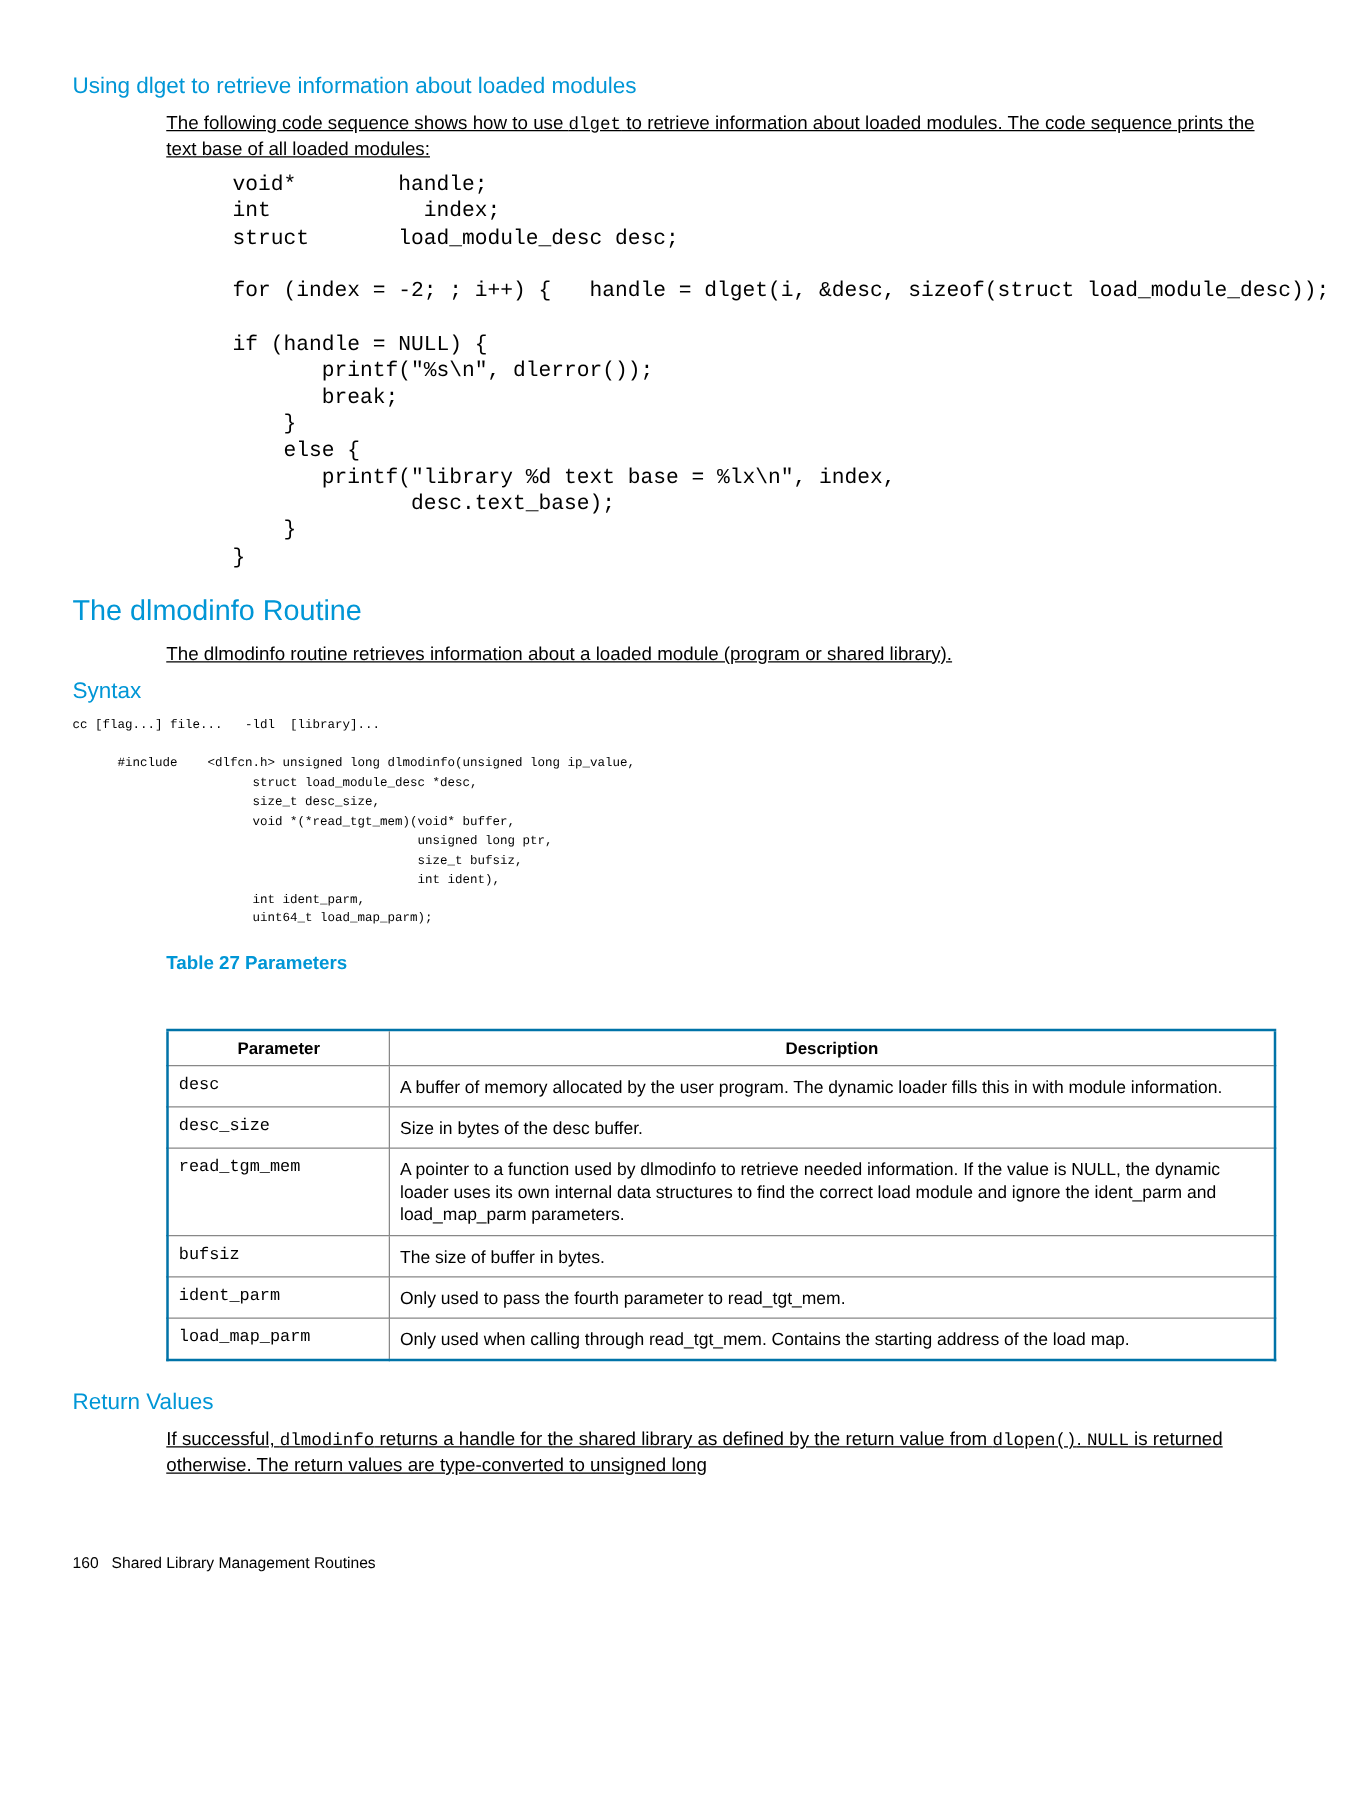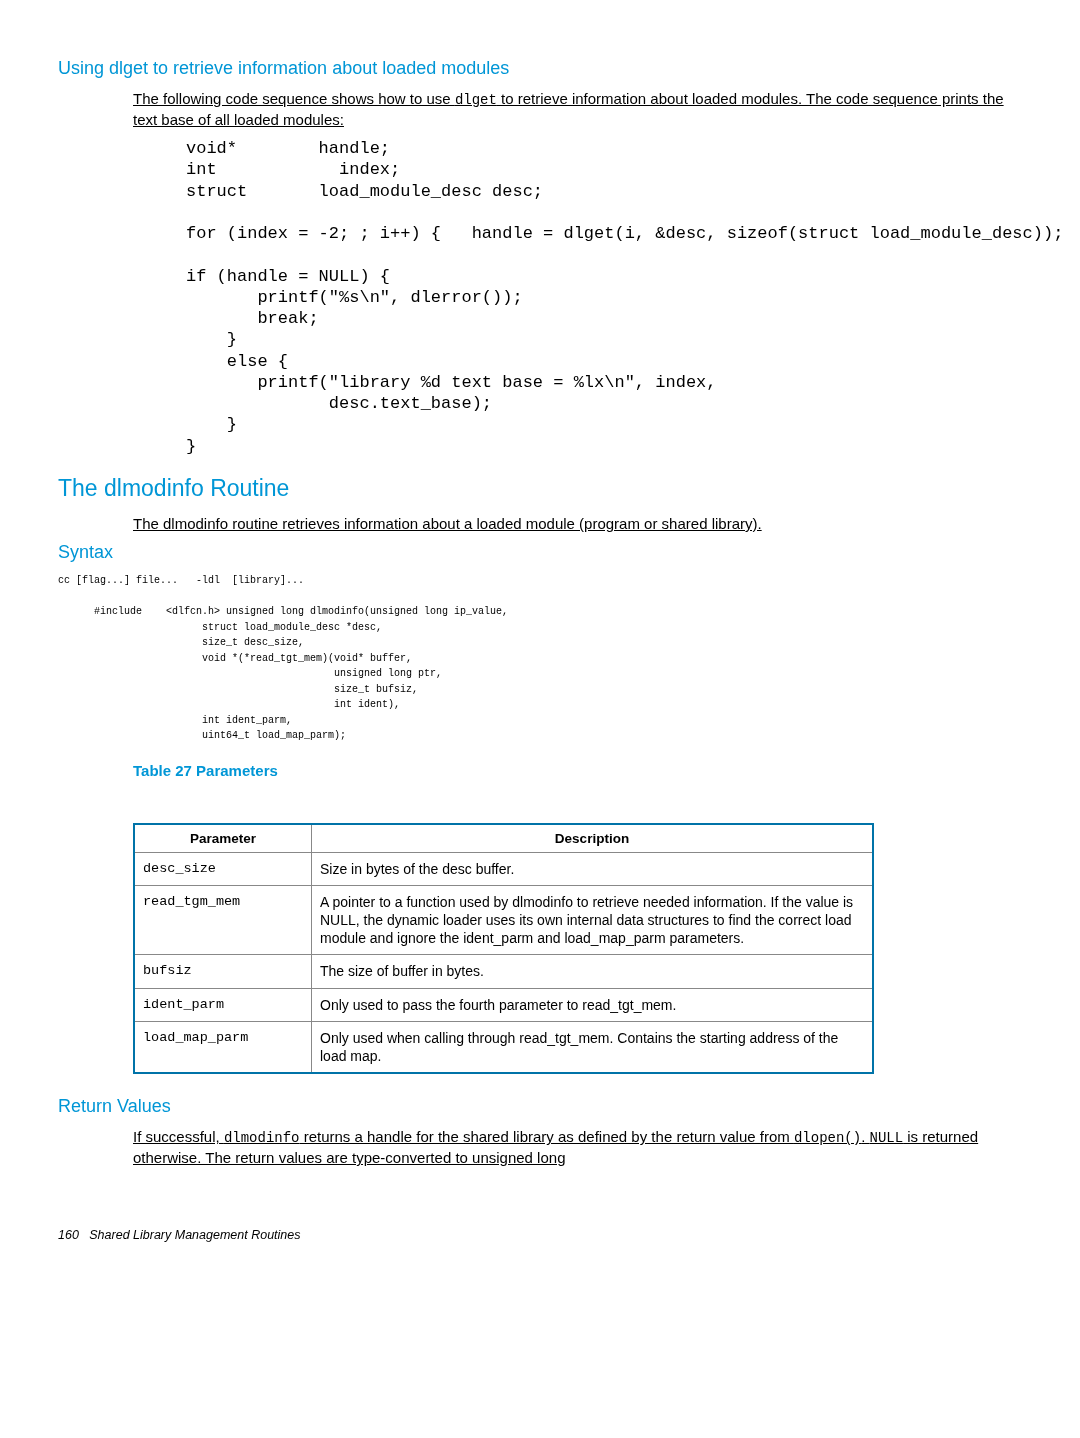--- a/index.html
+++ b/index.html
@@ -52,21 +52,21 @@
   }
   .table-title {
     color: #0096d6;
     font-size: 15px;
     font-weight: bold;
     margin: 18px 0 10px 75px;
   }
   table.params {
     border-collapse: collapse;
     margin-left: 75px;
-    width: 741px;
+    width: 888px;
     border: 2px solid #0073a8;
     margin-top: 44px;
   }
   table.params th {
     font-size: 13.5px;
     font-weight: bold;
     text-align: center;
     padding: 6px 8px;
     border: 1px solid #888;
     border-top: 2px solid #0073a8;
@@ -81,21 +81,20 @@
   }
   table.params td.pcol {
     font-family: "Courier New", monospace;
     font-size: 13.5px;
     width: 160px;
   }
   .footer {
     font-size: 12.5px;
     margin-top: 60px;
     margin-left: 0;
-    font-style: italic;
   }
 </style>
 </head>
 <body>
 
 <div class="h3">Using dlget to retrieve information about loaded modules</div>
 
 <div class="body-text">
   <span>The following code sequence shows how to use </span><span class="mono-inline">dlget</span><span> to retrieve information about loaded modules. The code sequence prints the text base of all loaded modules:</span>
 </div>
@@ -138,20 +137,24 @@
 
 <table class="params">
   <thead>
     <tr>
       <th>Parameter</th>
       <th>Description</th>
     </tr>
   </thead>
   <tbody id="param-tbody">
       <tr>
+        <td class="pcol">desc</td>
+        <td>A buffer of memory allocated by the user program. The dynamic loader fills this in with module information.</td>
+      </tr>
+      <tr>
         <td class="pcol">desc_size</td>
         <td>Size in bytes of the desc buffer.</td>
       </tr>
       <tr>
         <td class="pcol">read_tgm_mem</td>
         <td>A pointer to a function used by dlmodinfo to retrieve needed information. If the value is NULL, the dynamic loader uses its own internal data structures to find the correct load module and ignore the ident_parm and load_map_parm parameters.</td>
       </tr>
       <tr>
         <td class="pcol">bufsiz</td>
         <td>The size of buffer in bytes.</td>

